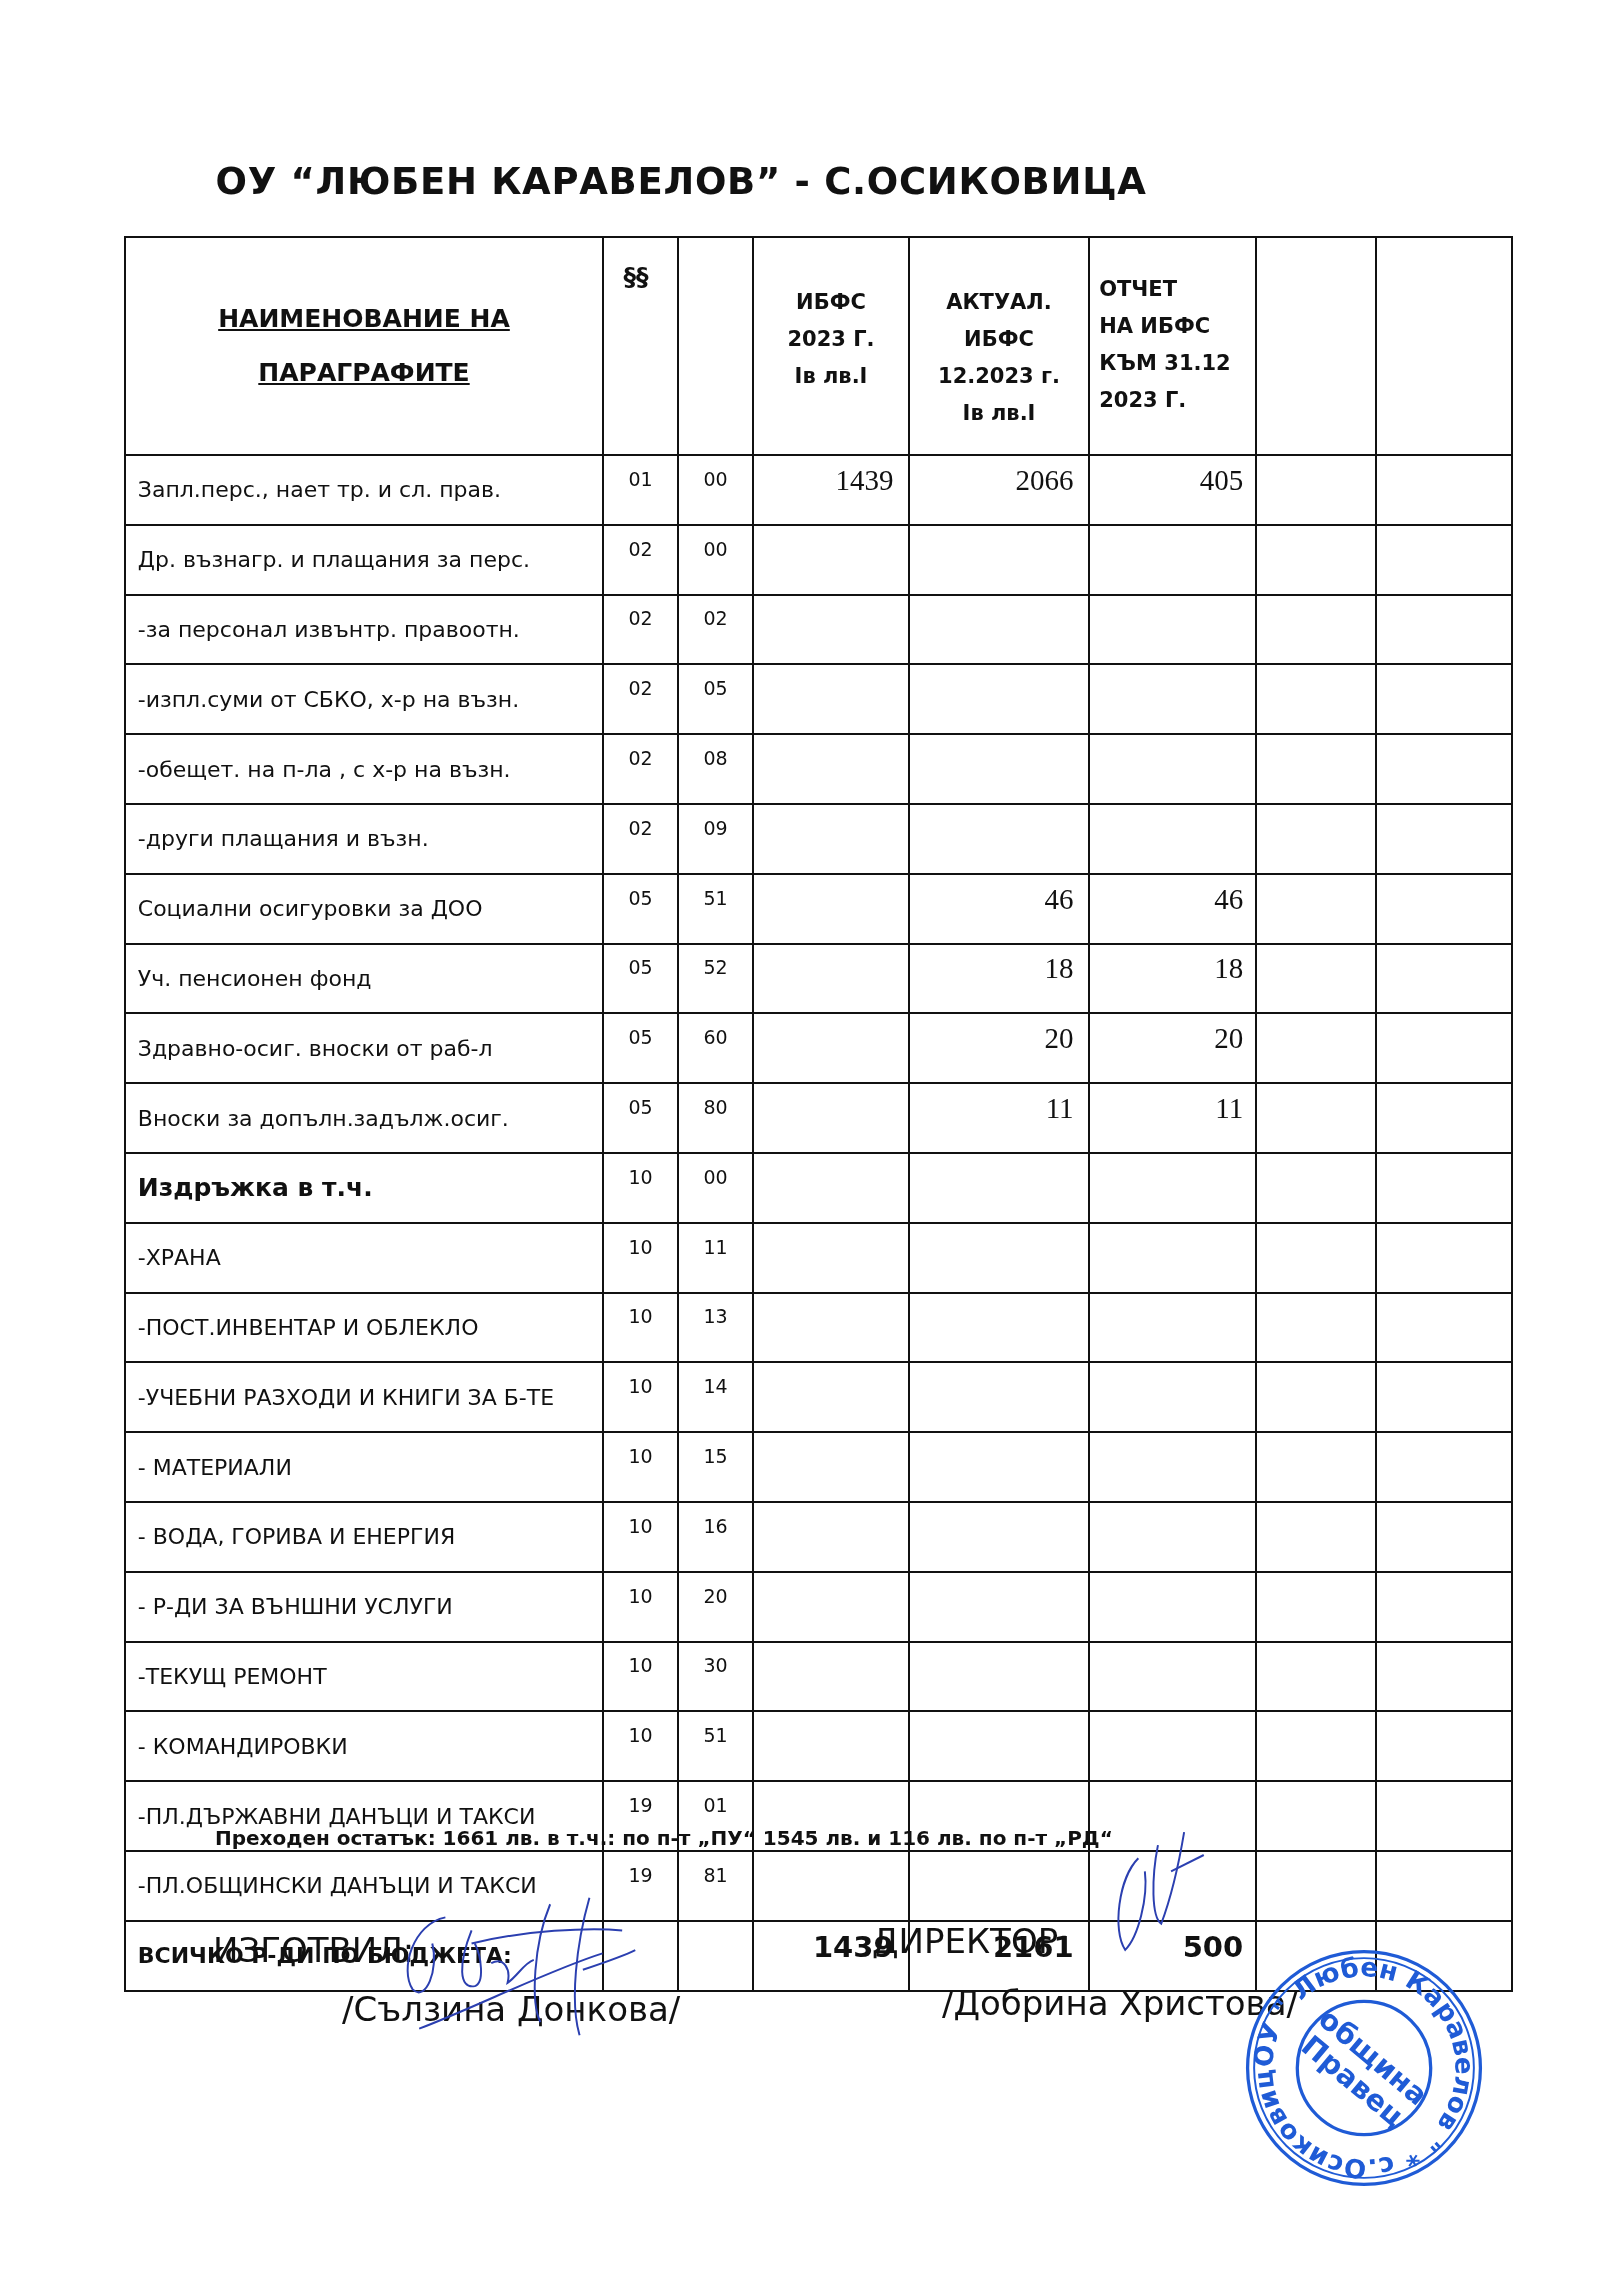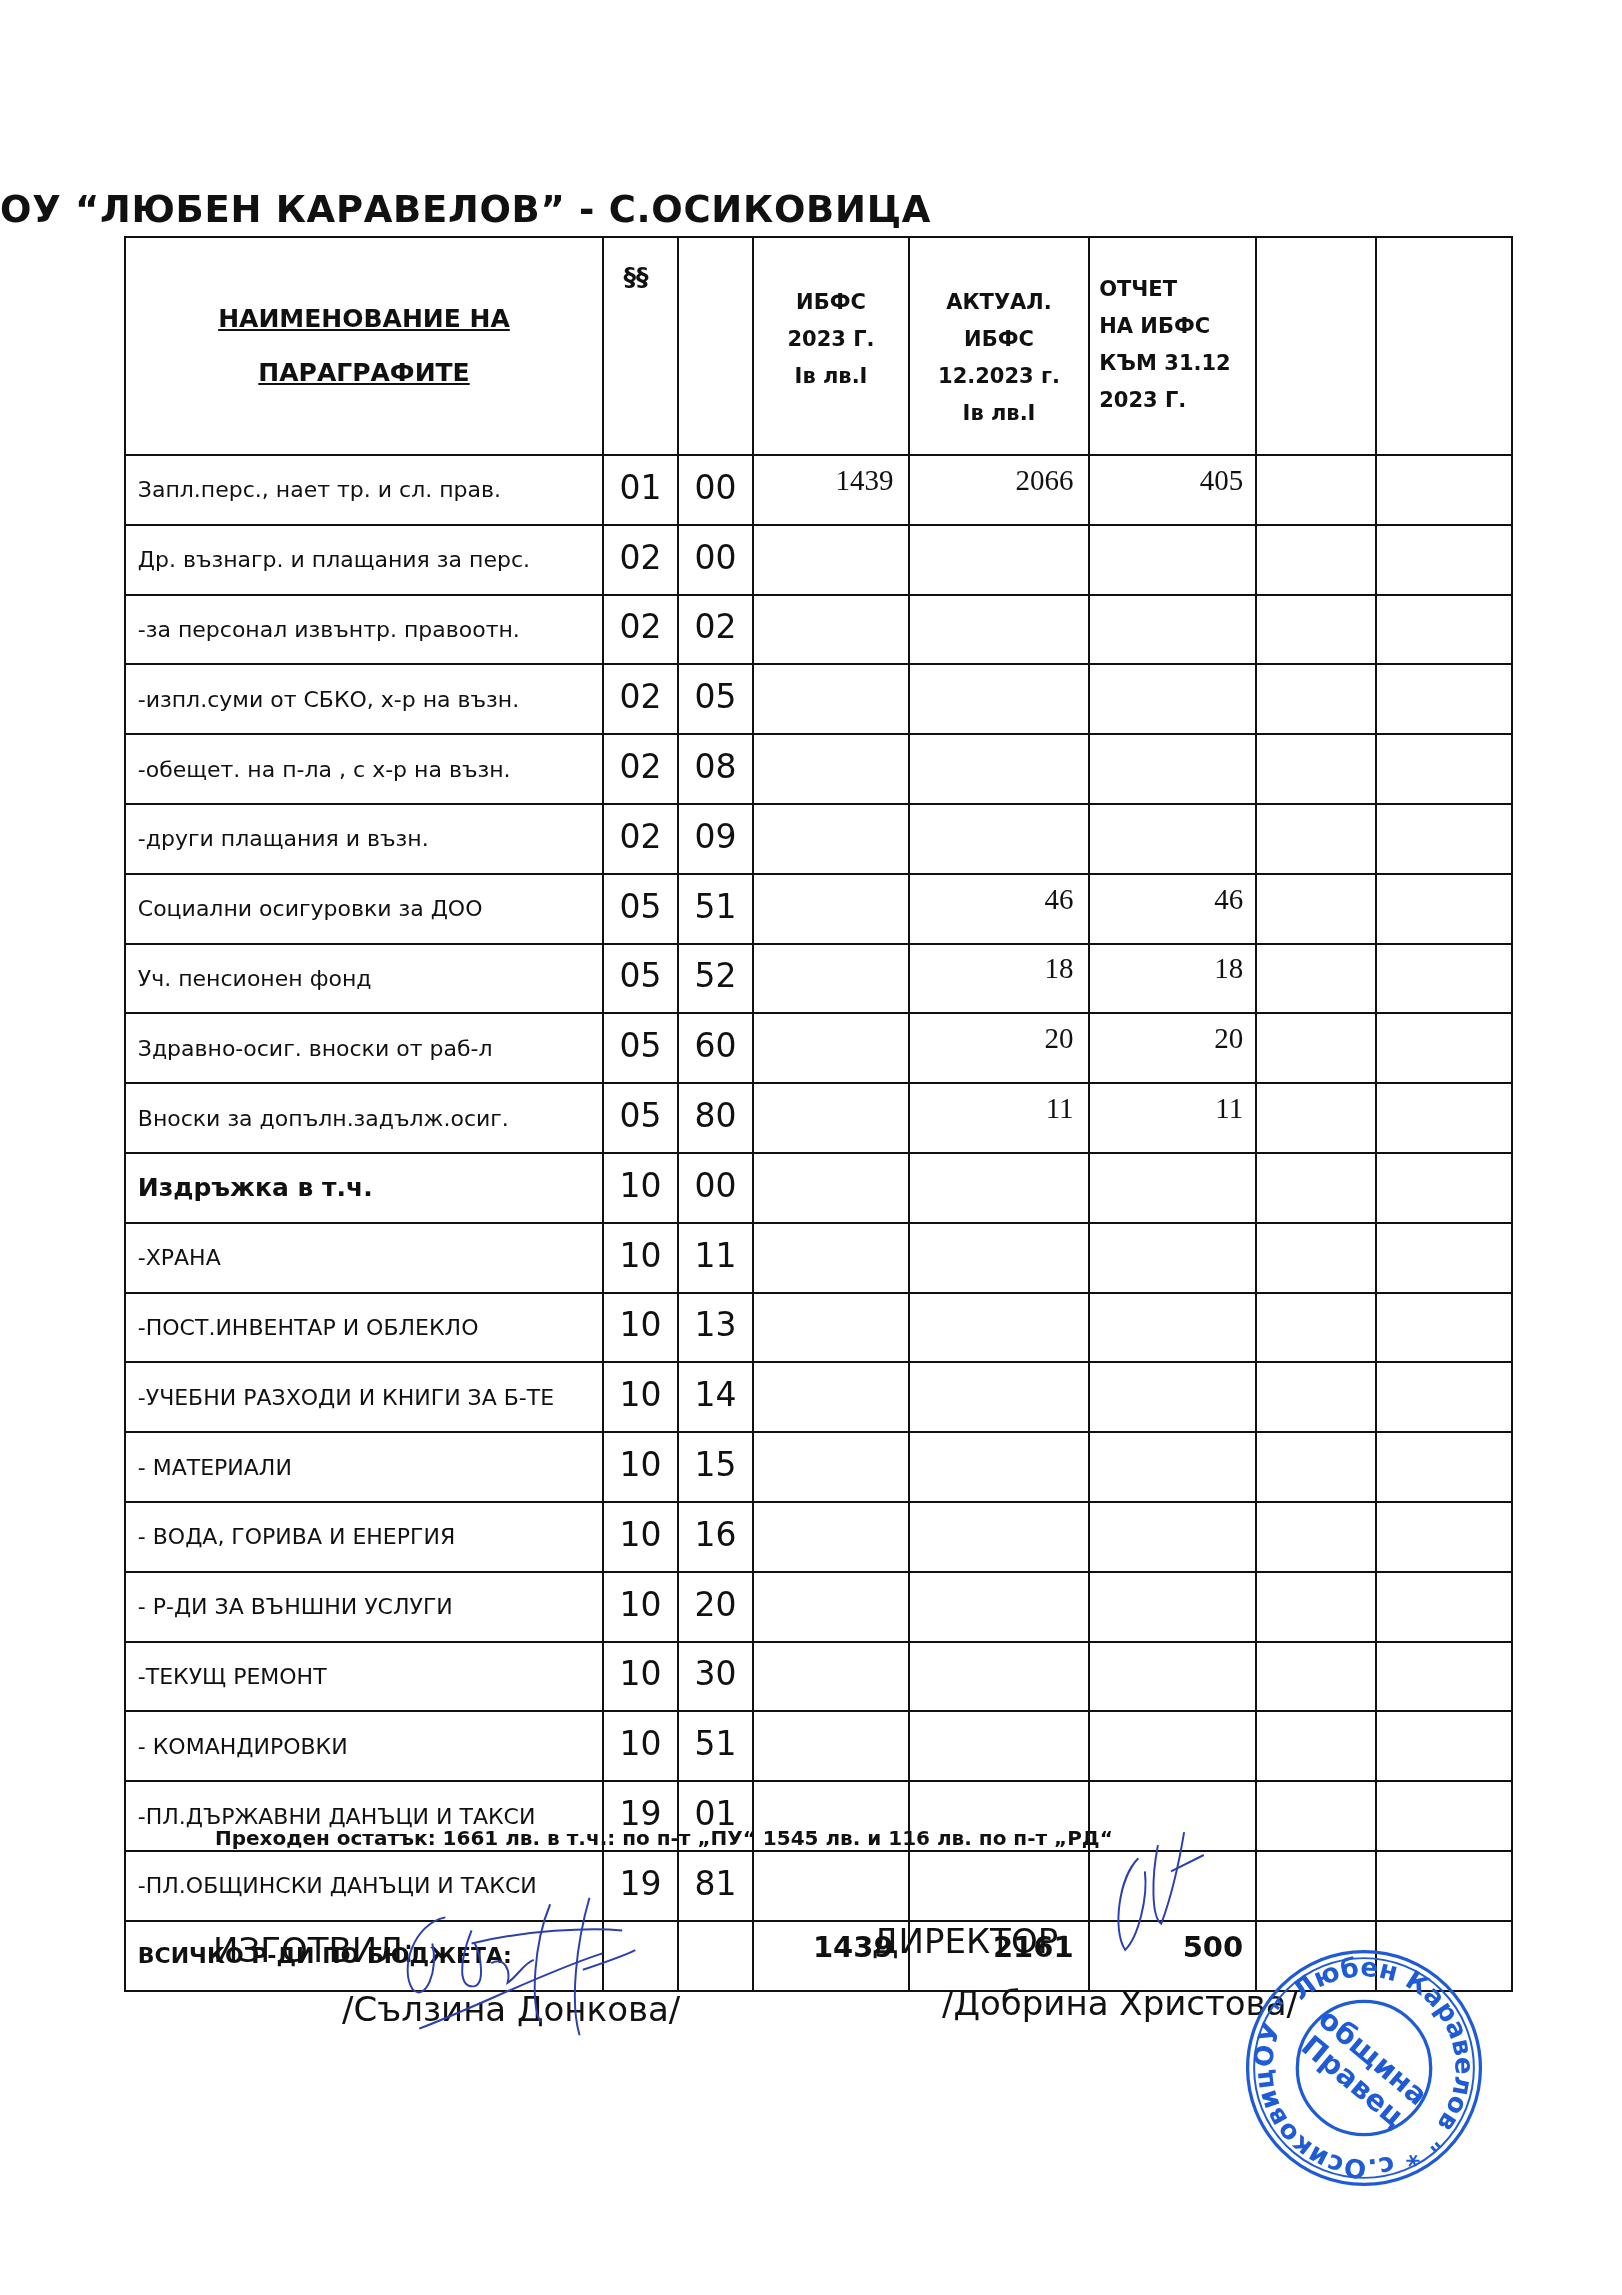--- a/index.html
+++ b/index.html
@@ -1,33 +1,33 @@
 <!DOCTYPE html>
 <html style="font-size:10.5px"><head>
 <meta charset="utf-8">
 <style>
   html, body { margin:0; padding:0; background:#ffffff; }
   body { width:1623px; height:2295px; position:relative; overflow:hidden;
          font-family:"DejaVu Sans", sans-serif; color:#111; }
-  .title { position:absolute; left:0; width:1362px; top:160px; text-align:left;
+  .title { position:absolute; left:0; width:1362px; top:160px; text-align:center;
            font-family:"DejaVu Sans", sans-serif; font-weight:bold; font-size:37px;
-           letter-spacing:0.7px;margin-top:28px; }
+           letter-spacing:0.7px; }
   table.budget { position:absolute; left:124px; top:236px; width:1387px;
                  border-collapse:collapse; table-layout:fixed; }
   table.budget td, table.budget th { border:2px solid #111; padding:0; }
   table.budget th { font-family:"DejaVu Sans", sans-serif; font-weight:bold; vertical-align:top; }
   .h-name { height:216px; vertical-align:middle !important; text-align:center; font-size:25px; line-height:54px;text-decoration:underline; }
   .h-sec { text-align:left; font-size:25px; padding:23.6px 0 0 19.6px !important; }
   .h-num { text-align:center; font-size:21px; line-height:37px; padding-top:46px !important; }
   .h-rep { text-align:left; font-size:21px; line-height:37px; padding:33px 0 0 9.2px !important; }
   tr.row td { height:56px; vertical-align:middle; }
   td.name { font-family:"DejaVu Sans", sans-serif; font-size:22px; padding-left:11.8px !important;
             white-space:nowrap; overflow:hidden; vertical-align:middle; }
   td.name.bold { font-weight:bold; font-size:25px; }
-  td.code { text-align:center; font-size:33px; vertical-align:top !important; padding-top:11.8px !important; }
+  td.code { text-align:center; font-size:19px; vertical-align:top !important; padding-top:11.8px !important; }
   td.val { text-align:right; font-family:"Liberation Serif", serif; font-size:29px;
            vertical-align:top !important; padding:7.9px 14.4px 0 0 !important; }
   td.val.report { padding-right:11.8px !important;border-radius:30px; }
   tr.total td.name { font-family:"DejaVu Sans", sans-serif; font-weight:bold; font-size:22px; }
   tr.total td.val { font-family:"DejaVu Sans", sans-serif; font-weight:bold; font-size:29px; }
   .carry { position:absolute; left:215px; top:1826px; font-family:"DejaVu Sans", sans-serif;
            font-weight:bold; font-size:20px; }
   .sig-label { position:absolute; font-family:"DejaVu Sans", sans-serif; font-size:34px; }
   .signature { position:absolute; }
   .stamp { position:absolute; left:1243px; top:1947px; width:242px; height:242px; }

